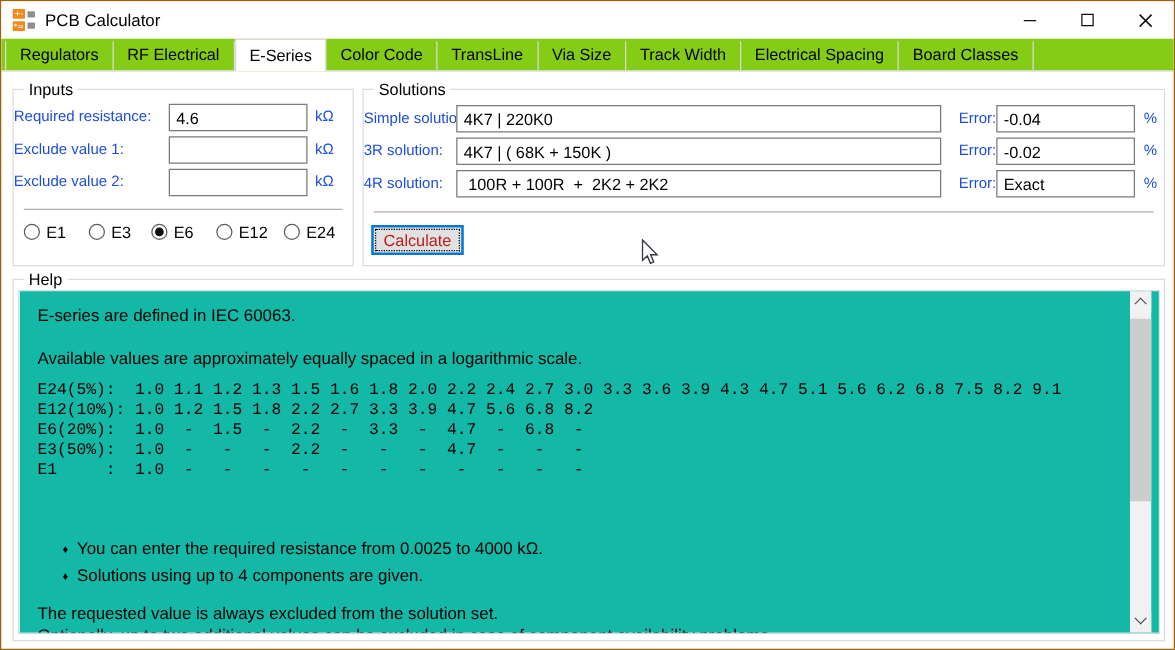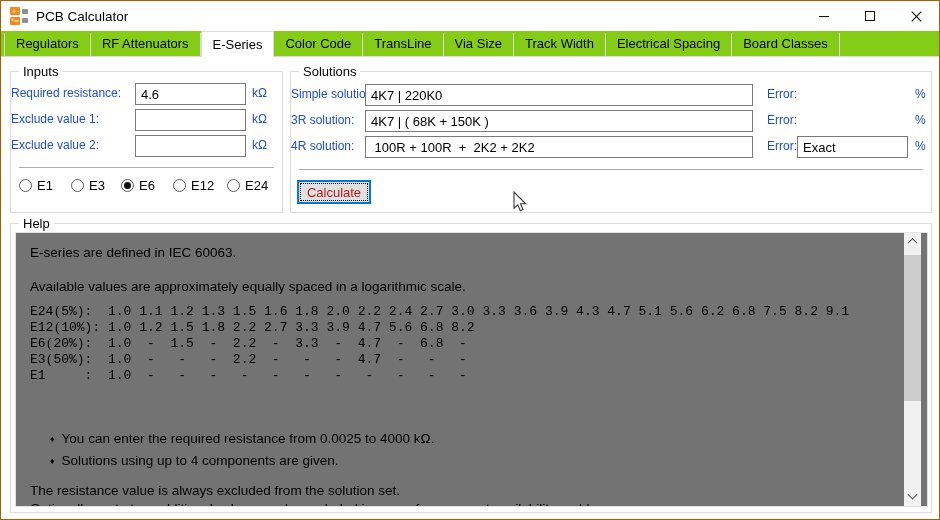--- a/index.html
+++ b/index.html
@@ -54,21 +54,21 @@
   .err-lbl   { left:476px; }
   .err-field { left:506px; width:111px; }
   .unit-pct  { left:624px; }
   .calc-btn { position:absolute; left:6px; top:108px; width:74px; height:24px;
               background:#e1e1e1; border:2px solid #0078d7; font-size:13px;
               font-family:"Liberation Sans",sans-serif; color:#b91c1c;
               outline:1px dotted #000; outline-offset:-4px; }
 
   
   .help-area { position:absolute; left:4px; top:8px; width:913px; height:275px;
-               border:1px solid #e2e2e2; background:#737373; overflow:hidden; }
+               border:1px solid #e2e2e2; background:#14b8a6; overflow:hidden; }
   .h-line { position:absolute; left:14px; font-size:13.5px; color:#000; white-space:nowrap; }
   .h-mono { position:absolute; left:14px; top:71px; font-family:"Liberation Mono","DejaVu Sans Mono",monospace;
             font-size:13px; line-height:16px; color:#000; white-space:pre; }
   .h-bullet { position:absolute; left:34px; font-size:13.5px; color:#000; white-space:nowrap; }
   .b-dot { font-size:9px; vertical-align:1px; margin-right:7px; }
 
   
   .sbar { position:absolute; top:0; right:6px; width:17px; height:273px; background:#f1f1f1; }
   .sbar-btn { position:absolute; left:0; width:17px; height:17px;
               display:flex; align-items:center; justify-content:center; background:#f1f1f1; }
@@ -105,21 +105,21 @@
       <div class="win-btn">
         <svg width="11" height="11" viewBox="0 0 11 11">
           <path d="M0.7,0.7 L10.3,10.3 M10.3,0.7 L0.7,10.3" stroke="#111" stroke-width="1.2" fill="none"></path>
         </svg>
       </div>
     </div>
   </div>
 
   <div class="tabbar">
     <div class="tab">Regulators</div>
-    <div class="tab">RF Attenuators</div>
+    <div class="tab">RF Electrical</div>
     <div class="tab active">E-Series</div>
     <div class="tab">Color Code</div>
     <div class="tab">TransLine</div>
     <div class="tab">Via Size</div>
     <div class="tab">Track Width</div>
     <div class="tab">Electrical Spacing</div>
     <div class="tab">Board Classes</div>
   </div>
 
   <div class="group" id="group-inputs">
@@ -160,25 +160,27 @@
       <span>E24</span>
     </label>
   </div>
 
   <div class="group" id="group-solutions">
     <span class="legend">Solutions</span>
 
     <span class="sol-label" style="top:15px;">Simple solution:</span>
     <div class="textbox sol-field" style="top:12px;">4K7 | 220K0</div>
     <span class="err-label err-lbl" style="top:15px;">Error:</span>
+    <div class="textbox err-field" style="top:12px;">-0.04</div>
     <span class="unit unit-pct" style="top:15px;">%</span>
 
     <span class="sol-label" style="top:41px;">3R solution:</span>
     <div class="textbox sol-field" style="top:38px;">4K7 | ( 68K + 150K )</div>
     <span class="err-label err-lbl" style="top:41px;">Error:</span>
+    <div class="textbox err-field" style="top:38px;">-0.02</div>
     <span class="unit unit-pct" style="top:41px;">%</span>
 
     <span class="sol-label" style="top:67px;">4R solution:</span>
     <div class="textbox sol-field" style="top:64px;"> 100R + 100R  +  2K2 + 2K2</div>
     <span class="err-label err-lbl" style="top:67px;">Error:</span>
     <div class="textbox err-field" style="top:64px;">Exact</div>
     <span class="unit unit-pct" style="top:67px;">%</span>
 
     <div class="group-sep" style="top:97px;"></div>
     <button class="calc-btn">Calculate</button>
@@ -193,21 +195,21 @@
 
       <div class="h-mono"><span>E24(5%):  1.0 1.1 1.2 1.3 1.5 1.6 1.8 2.0 2.2 2.4 2.7 3.0 3.3 3.6 3.9 4.3 4.7 5.1 5.6 6.2 6.8 7.5 8.2 9.1</span>
 <span>E12(10%): 1.0 1.2 1.5 1.8 2.2 2.7 3.3 3.9 4.7 5.6 6.8 8.2</span>
 <span>E6(20%):  1.0  -  1.5  -  2.2  -  3.3  -  4.7  -  6.8  -</span>
 <span>E3(50%):  1.0  -   -   -  2.2  -   -   -  4.7  -   -   -</span>
 <span>E1     :  1.0  -   -   -   -   -   -   -   -   -   -   -</span></div>
 
       <div class="h-bullet" style="top:198px;"><span class="b-dot">♦</span><span>You can enter the required resistance from 0.0025 to 4000 kΩ.</span></div>
       <div class="h-bullet" style="top:220px;"><span class="b-dot">♦</span><span>Solutions using up to 4 components are given.</span></div>
 
-      <div class="h-line" style="top:250px;">The resistance value is always excluded from the solution set.</div>
+      <div class="h-line" style="top:250px;">The requested value is always excluded from the solution set.</div>
       <div class="h-line" style="top:268px;">Optionally, up to two additional values can be excluded in case of component availability problems.</div>
 
       <div class="sbar">
         <div class="sbar-btn up">
             <div class="chev up"></div>
           </div>
         <div class="sbar-thumb"></div>
         <div class="sbar-btn down">
             <div class="chev down"></div>
           </div>

